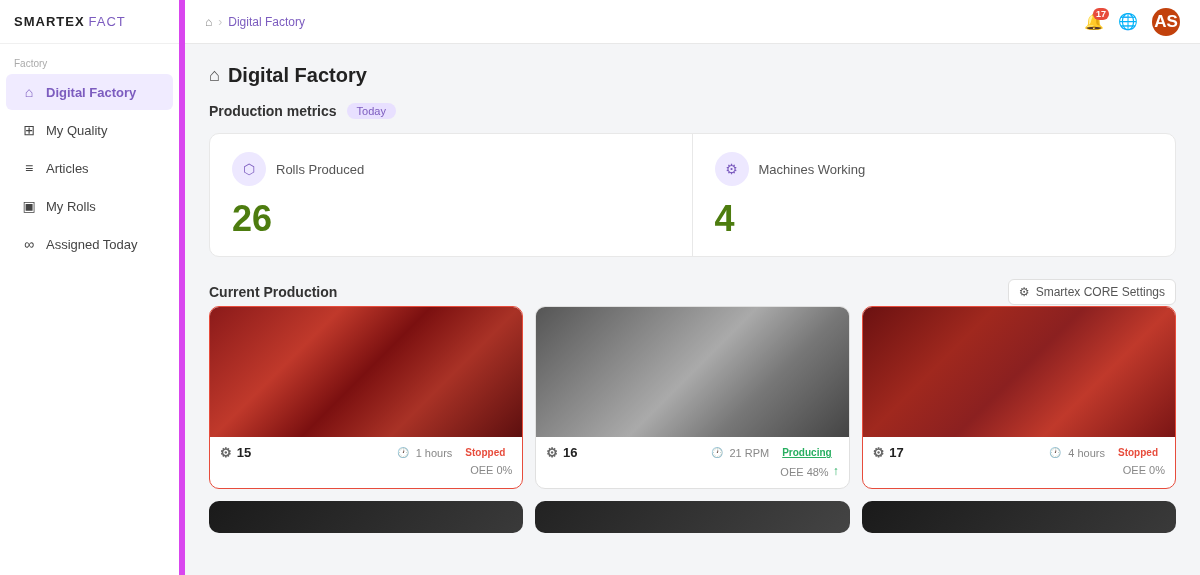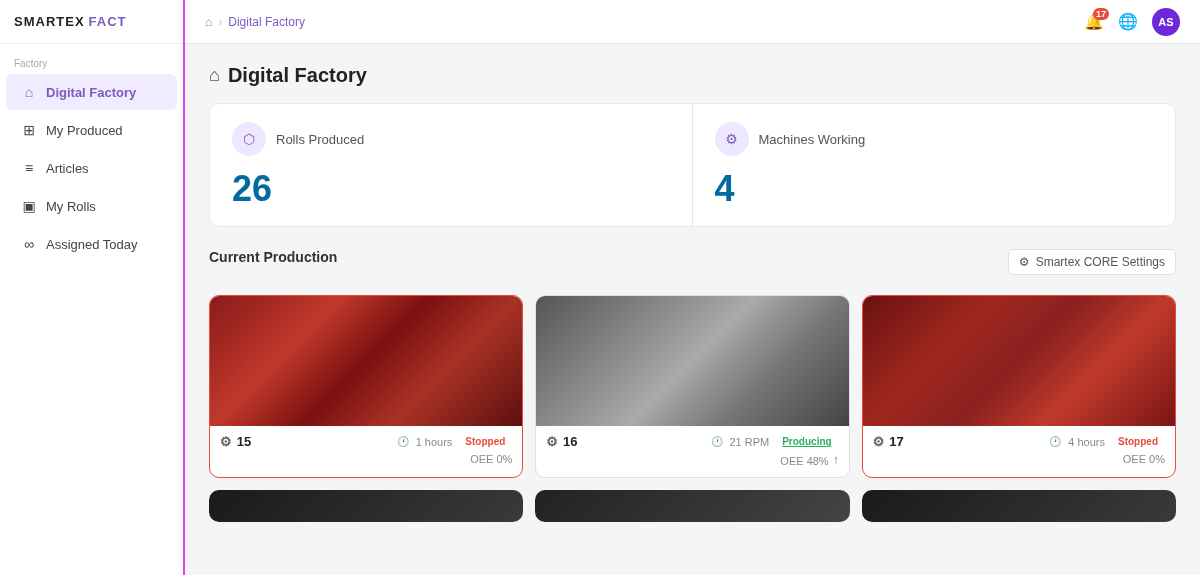--- a/index.html
+++ b/index.html
@@ -3,21 +3,21 @@
   <meta charset="utf-8">
   <style>
     * { box-sizing: border-box; margin: 0; padding: 0; }
     body { font-family: -apple-system, BlinkMacSystemFont, 'Segoe UI', sans-serif; background: #f4f5f7; display: flex; height: 575px; overflow: hidden; }
 
     
     #sidebar {
       width: 185px;
       min-width: 185px;
       background: #fff;
-      border-right: 2px solid #d946ef;
+      border-right: 6px solid #d946ef;
       display: flex;
       flex-direction: column;
       padding: 0;
       height: 575px;
     }
     .sidebar-logo {
       padding: 12px 14px;
       border-bottom: 1px solid #f0f0f0;
       display: flex;
       align-items: center;
@@ -25,21 +25,21 @@
       height: 44px;
     }
     .logo-text {
       font-size: 13px;
       font-weight: 700;
       letter-spacing: 1px;
       color: #222;
     }
     .logo-fact {
       font-size: 13px;
-      font-weight: 700;
+      font-weight: 400;
       color: #7c5cbf;
       letter-spacing: 1px;
     }
     .sidebar-section-label {
       font-size: 10px;
       color: #aaa;
       padding: 14px 14px 4px;
       text-transform: none;
       font-weight: 500;
     }
@@ -121,23 +121,23 @@
       padding: 1px 3px;
       font-weight: 700;
       min-width: 14px;
       text-align: center;
     }
     .globe-btn { cursor: pointer; font-size: 16px; color: #555; }
     .avatar-btn {
       width: 28px;
       height: 28px;
       border-radius: 50%;
-      background: #6d28d9;
+      background: #c2410c;
       color: #fff;
-      font-size: 11px;
+      font-size: 17px;
       font-weight: 700;
       display: flex;
       align-items: center;
       justify-content: center;
       cursor: pointer;
     }
 
     
     #content {
       padding: 20px 24px;
@@ -196,27 +196,28 @@
       width: 34px;
       height: 34px;
       border-radius: 50%;
       background: #ede8ff;
       display: flex;
       align-items: center;
       justify-content: center;
       font-size: 15px;
     }
     .metric-label { font-size: 13px; color: #555; font-weight: 500; }
-    .metric-value { font-size: 36px; font-weight: 700; color: #0369a1; }
+    .metric-value { font-size: 36px; font-weight: 700; color: #4d7c0f; }
 
     
     .production-section-header {
       display: flex;
+      align-items: center;
       justify-content: space-between;
-      margin-bottom: 20px;
+      margin-bottom: 1px;
     }
     .production-title { font-size: 14px; font-weight: 600; color: #333; }
     .smartex-settings-btn {
       display: flex;
       align-items: center;
       gap: 6px;
       font-size: 12px;
       color: #555;
       cursor: pointer;
       background: #fff;
@@ -313,21 +314,21 @@
   </div>
 
   <div class="sidebar-section-label">Factory</div>
 
   <div class="sidebar-item active">
     <span class="icon">⌂</span>
     <span>Digital Factory</span>
   </div>
   <div class="sidebar-item">
     <span class="icon">⊞</span>
-    <span>My Produced</span>
+    <span>My Quality</span>
   </div>
   <div class="sidebar-item">
     <span class="icon">≡</span>
     <span>Articles</span>
   </div>
 
 
   <div class="sidebar-item">
     <span class="icon">▣</span>
     <span>My Rolls</span>
@@ -356,20 +357,24 @@
     </div>
   </div>
 
   <div id="content">
 
     <div class="page-header">
       <span class="page-header-icon">⌂</span>
       <h1 class="page-title">Digital Factory</h1>
     </div>
 
+    <div class="section-header">
+      <span class="section-title">Production metrics</span>
+      <span class="today-badge">Today</span>
+    </div>
 
     <div class="metrics-row">
 
       <div class="metric-card">
         <div class="metric-header">
           <div class="metric-icon-wrap">
             <span style="font-size:14px;color:#7c5cbf;">⬡</span>
           </div>
           <span class="metric-label">Rolls Produced</span>
         </div>

